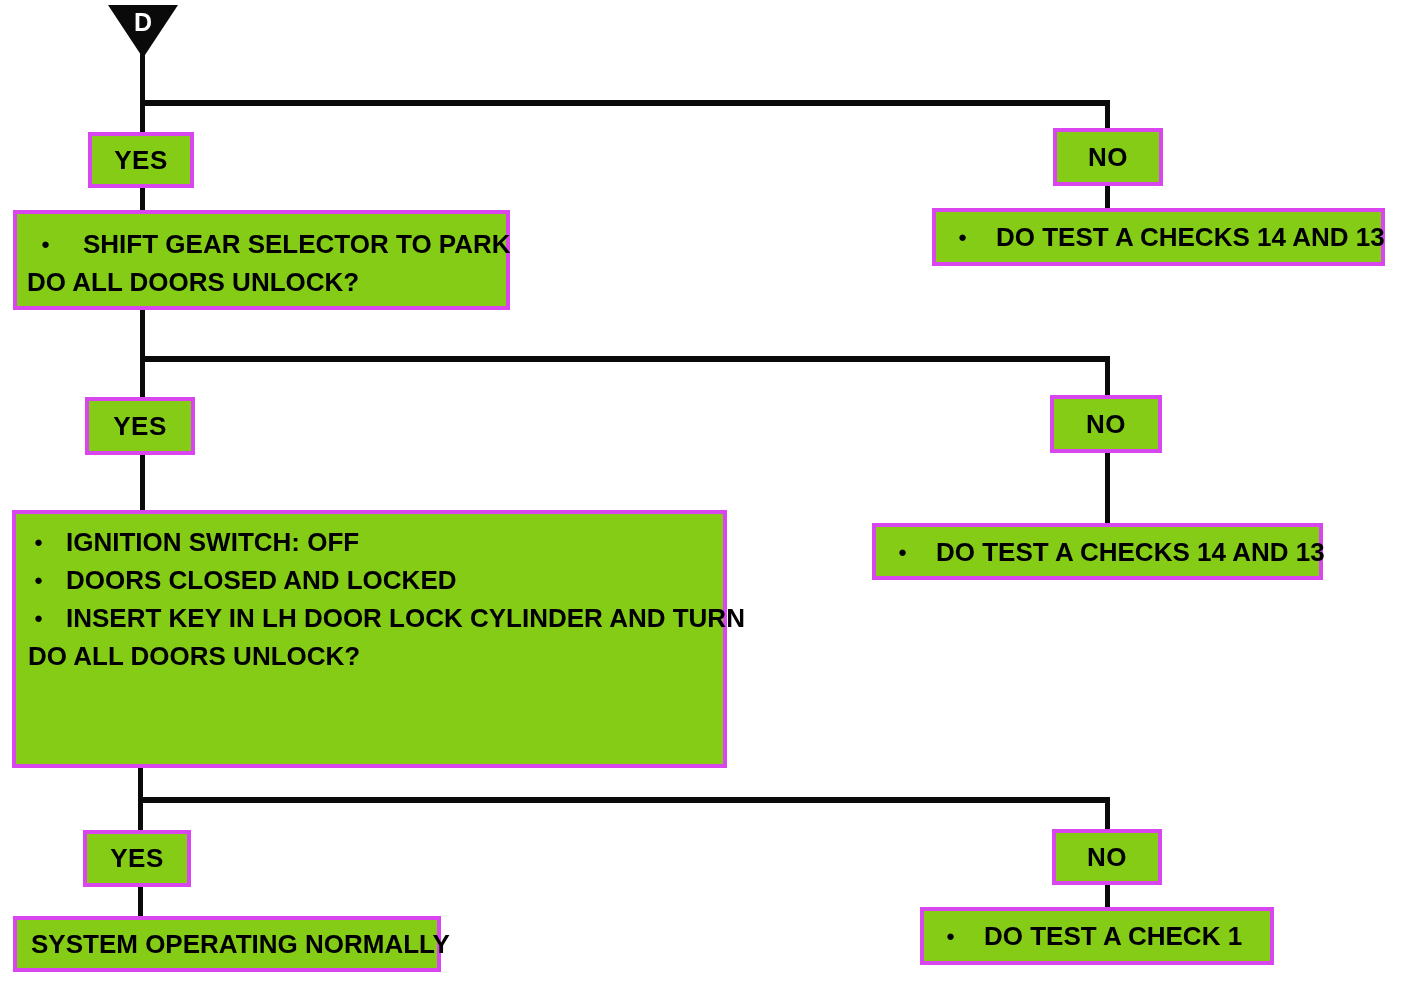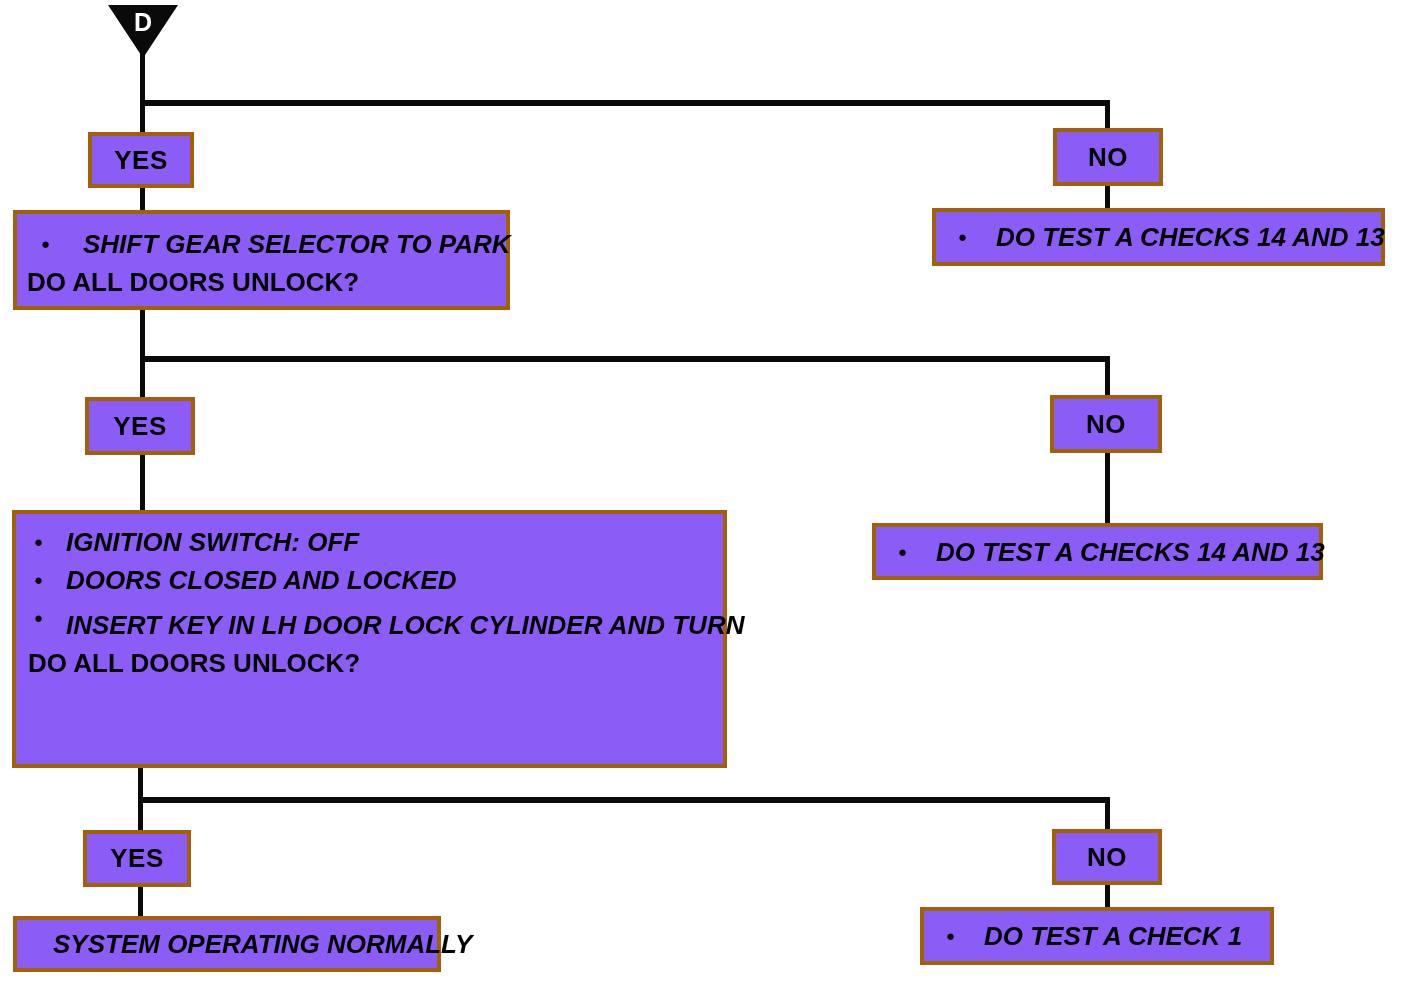--- a/index.html
+++ b/index.html
@@ -9,41 +9,41 @@
     height: 994px;
     background: #ffffff;
     font-family: "Liberation Sans", sans-serif;
     font-weight: bold;
     color: #000;
     overflow: hidden;
   }
   .line { position: absolute; background: #0a0a0a; }
   .box {
     position: absolute;
-    border: 4px solid #a16207;
-    background: #8b5cf6;
+    border: 4px solid #d946ef;
+    background: #84cc16;
     box-sizing: border-box;
   }
   .ynbox {
     display: flex;
     align-items: center;
     justify-content: center;
     font-size: 26px;
     letter-spacing: 0.5px;
   }
   .tbox { font-size: 26px; line-height: 28px; }
   .vcenter { display: flex; align-items: center; }
   .brow { display: flex; align-items: flex-start; }
   .bullet {
     flex: none;
     font-size: 15px;
     line-height: 28px;
   }
-  .btext { white-space: nowrap; font-style: italic; }
-  .tline { display: block; white-space: nowrap; margin-top: 7px; }
+  .btext { white-space: nowrap; }
+  .tline { display: block; white-space: nowrap; }
   .tri {
     position: absolute;
     width: 0; height: 0;
     border-left: 35px solid transparent;
     border-right: 35px solid transparent;
     border-top: 53px solid #0a0a0a;
   }
   .tri-label {
     position: absolute;
     width: 70px;
@@ -57,21 +57,21 @@
   .boxA .bullet { margin-left: 16px; width: 42px; }
   .boxA .question { margin-top: 10px; padding-left: 2px; white-space: nowrap; }
   
   .boxC { padding: 14px 8px 0 8px; }
   .boxC .bullet { margin-left: 10px; width: 32px; }
   .boxC .brow { margin-bottom: 10px; }
   .boxC .question { margin-top: 2px; padding-left: 4px; white-space: nowrap; }
   
   .resultrow { padding-left: 22px; }
   .resultrow .bullet { width: 38px; }
-  .plainresult { padding-left: 36px; white-space: nowrap; text-align: right; }
+  .plainresult { padding-left: 14px; white-space: nowrap; text-align: right; }
 </style>
 </head>
 <body>
 
 <div class="canvas">
 
   <div class="tri" style="left:108px; top:5px;"></div>
   <div class="tri-label" style="left:108px; top:10px;">D</div>
 
   <div class="line" style="left:140px; top:52px; width:5px; height:83px;"></div>

